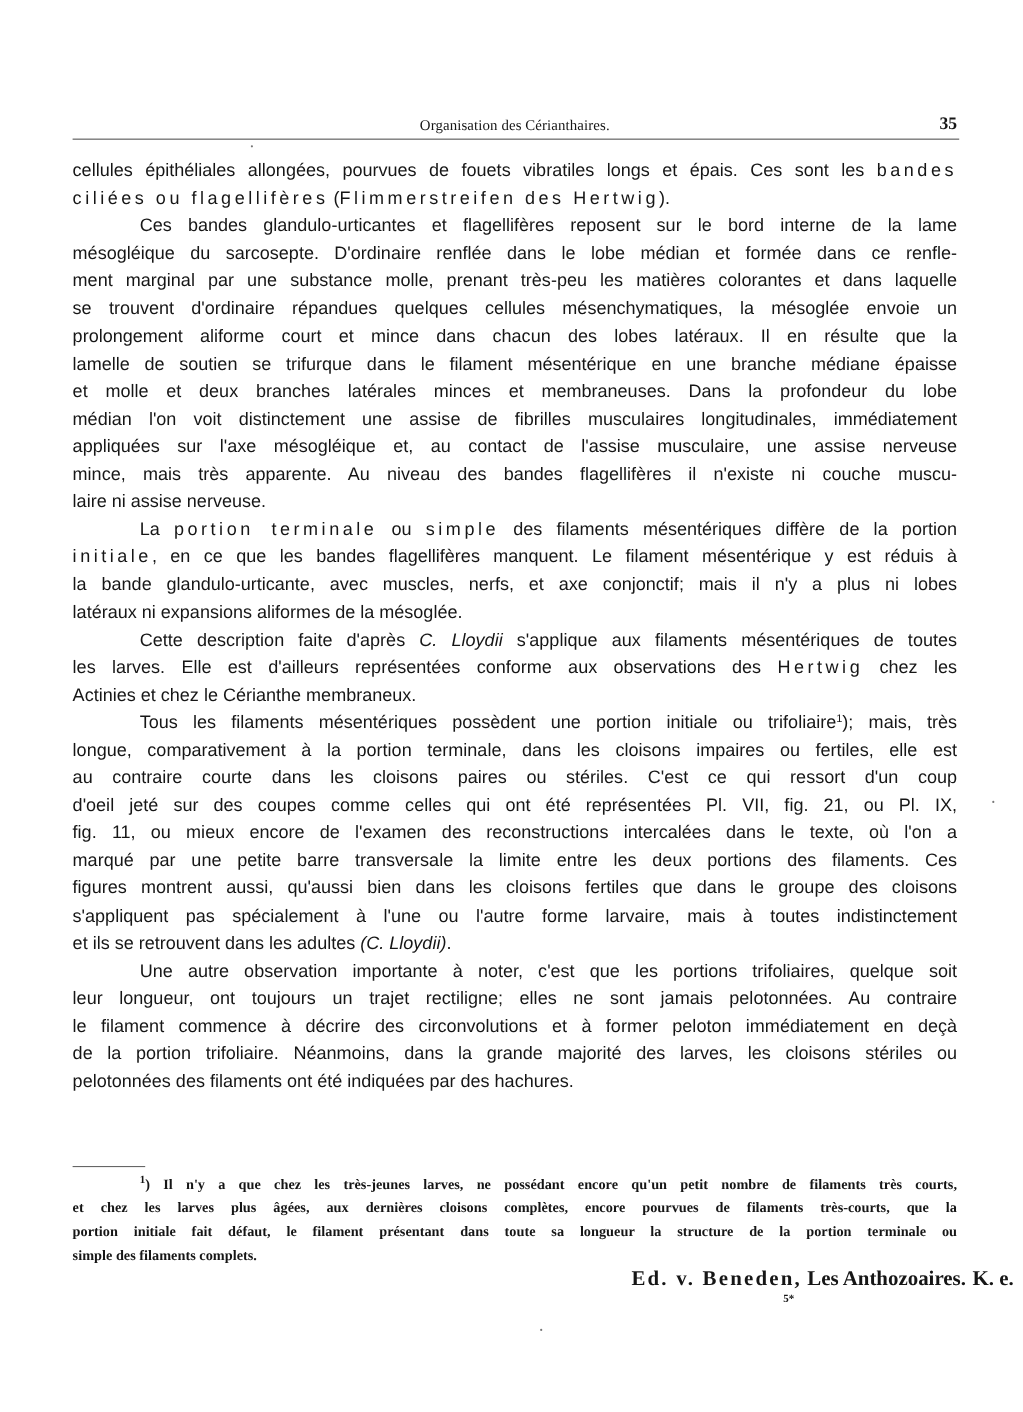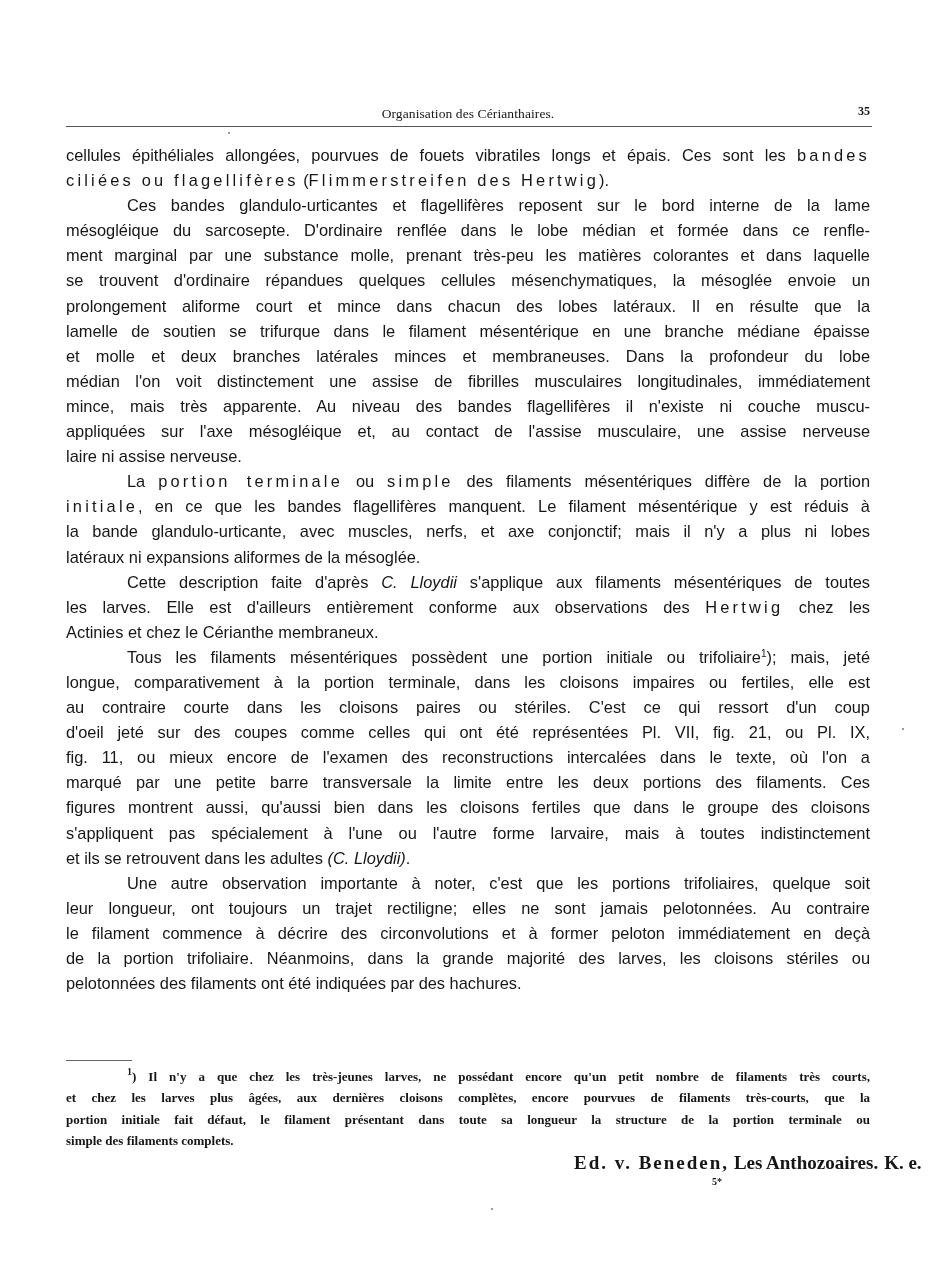--- a/index.html
+++ b/index.html
@@ -1,21 +1,21 @@
 <!DOCTYPE html>
 <html><head>
 <meta charset="utf-8">
 <style>
   html, body { margin: 0; padding: 0; background: #ffffff; }
   body { width: 930px; height: 1284px; position: relative; overflow: hidden; color: #161616; }
   .page { position: absolute; left: 0; top: 0; width: 930px; height: 1284px; }
   .running-head { position: absolute; left: 66px; top: 104px; width: 804px; height: 20px;
     font-family: "Liberation Serif", serif; font-size: 13.5px; }
   .running-title { position: absolute; left: 0; width: 100%; text-align: center; top: 2px; letter-spacing: 0.1px; }
-  .page-num { position: absolute; right: 0; top: 0; font-weight: bold; font-size: 12px; }
+  .page-num { position: absolute; right: 0; top: 0; font-weight: bold; font-size: 16px; }
   .head-rule { position: absolute; left: 66px; top: 126px; width: 806px; height: 1px; background: #555; }
   .body { position: absolute; left: 66px; top: 143px; width: 804px;
     font-family: Liberation Sans, sans-serif; font-size: 16.4px; line-height: 25.1px; }
   .line { display: block; white-space: nowrap; text-align: justify; text-align-last: justify; height: 25.1px; }
   .line.last { text-align-last: left; }
   .line.indent { padding-left: 61px; }
   .sp { letter-spacing: 3.2px; }
   .it { font-style: italic; }
   sup { font-size: 10px; line-height: 0; vertical-align: 6px; }
   .foot-rule { position: absolute; left: 66px; top: 1060px; width: 66px; height: 1px; background: #666; }
@@ -45,31 +45,31 @@
       <div class="line"><span>cellules épithéliales allongées, pourvues de fouets vibratiles longs et épais.  Ces sont les </span><span class="sp">bandes</span></div>
       <div class="line last"><span class="sp">ciliées ou flagellifères</span><span> (</span><span class="sp">Flimmerstreifen des Hertwig</span><span>).</span></div>
       <div class="line indent"><span>Ces bandes glandulo-urticantes et flagellifères reposent sur le bord interne de la lame</span></div>
       <div class="line"><span>mésogléique du sarcosepte.  D'ordinaire renflée dans le lobe médian et formée dans ce renfle-</span></div>
       <div class="line"><span>ment marginal par une substance molle, prenant très-peu les matières colorantes et dans laquelle</span></div>
       <div class="line"><span>se trouvent d'ordinaire répandues quelques cellules mésenchymatiques, la mésoglée envoie un</span></div>
       <div class="line"><span>prolongement aliforme court et mince dans chacun des lobes latéraux.  Il en résulte que la</span></div>
       <div class="line"><span>lamelle de soutien se trifurque dans le filament mésentérique en une branche médiane épaisse</span></div>
       <div class="line"><span>et molle et deux branches latérales minces et membraneuses.  Dans la profondeur du lobe</span></div>
       <div class="line"><span>médian l'on voit distinctement une assise de fibrilles musculaires longitudinales, immédiatement</span></div>
+      <div class="line"><span>appliquées sur l'axe mésogléique et, au contact de l'assise musculaire, une assise nerveuse</span></div>
       <div class="line"><span>mince, mais très apparente.  Au niveau des bandes flagellifères il n'existe ni couche muscu-</span></div>
-      <div class="line"><span>appliquées sur l'axe mésogléique et, au contact de l'assise musculaire, une assise nerveuse</span></div>
       <div class="line last"><span>laire ni assise nerveuse.</span></div>
       <div class="line indent"><span>La </span><span class="sp">portion terminale</span><span> ou </span><span class="sp">simple</span><span> des filaments mésentériques diffère de la portion</span></div>
       <div class="line"><span class="sp">initiale</span><span>, en ce que les bandes flagellifères manquent.  Le filament mésentérique y est réduis à</span></div>
       <div class="line"><span>la bande glandulo-urticante, avec muscles, nerfs, et axe conjonctif; mais il n'y a plus ni lobes</span></div>
       <div class="line last"><span>latéraux ni expansions aliformes de la mésoglée.</span></div>
       <div class="line indent"><span>Cette description faite d'après </span><span class="it">C. Lloydii</span><span> s'applique aux filaments mésentériques de toutes</span></div>
-      <div class="line"><span>les larves.  Elle est d'ailleurs entièrement conforme aux observations des </span><span class="sp">Hertwig</span><span> chez les</span></div>
+      <div class="line"><span>les larves.  Elle est d'ailleurs représentées conforme aux observations des </span><span class="sp">Hertwig</span><span> chez les</span></div>
       <div class="line last"><span>Actinies et chez le Cérianthe membraneux.</span></div>
-      <div class="line indent"><span>Tous les filaments mésentériques possèdent une portion initiale ou trifoliaire</span><sup>1</sup><span>); mais, jeté</span></div>
+      <div class="line indent"><span>Tous les filaments mésentériques possèdent une portion initiale ou trifoliaire</span><sup>1</sup><span>); mais, très</span></div>
       <div class="line"><span>longue, comparativement à la portion terminale, dans les cloisons impaires ou fertiles, elle est</span></div>
       <div class="line"><span>au contraire courte dans les cloisons paires ou stériles.  C'est ce qui ressort d'un coup</span></div>
       <div class="line"><span>d'oeil jeté sur des coupes comme celles qui ont été représentées Pl. VII, fig. 21, ou Pl. IX,</span></div>
       <div class="line"><span>fig. 11, ou mieux encore de l'examen des reconstructions intercalées dans le texte, où l'on a</span></div>
       <div class="line"><span>marqué par une petite barre transversale la limite entre les deux portions des filaments.  Ces</span></div>
       <div class="line"><span>figures montrent aussi, qu'aussi bien dans les cloisons fertiles que dans le groupe des cloisons</span></div>
       <div class="line"><span>s'appliquent pas spécialement à l'une ou l'autre forme larvaire, mais à toutes indistinctement</span></div>
       <div class="line last"><span>et ils se retrouvent dans les adultes </span><span class="it">(C. Lloydii)</span><span>.</span></div>
       <div class="line indent"><span>Une autre observation importante à noter, c'est que les portions trifoliaires, quelque soit</span></div>
       <div class="line"><span>leur longueur, ont toujours un trajet rectiligne; elles ne sont jamais pelotonnées.  Au contraire</span></div>

